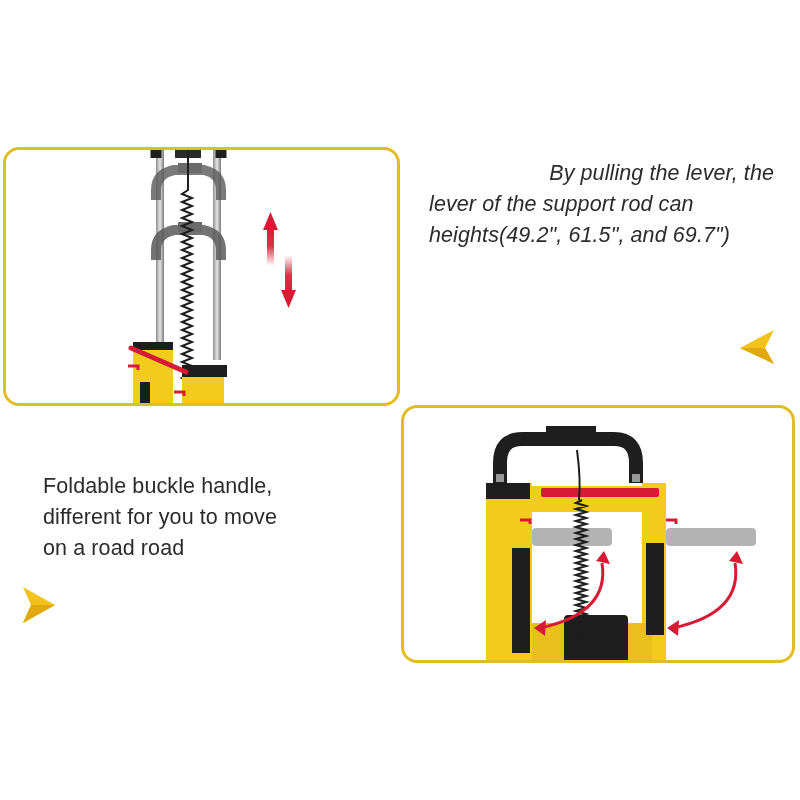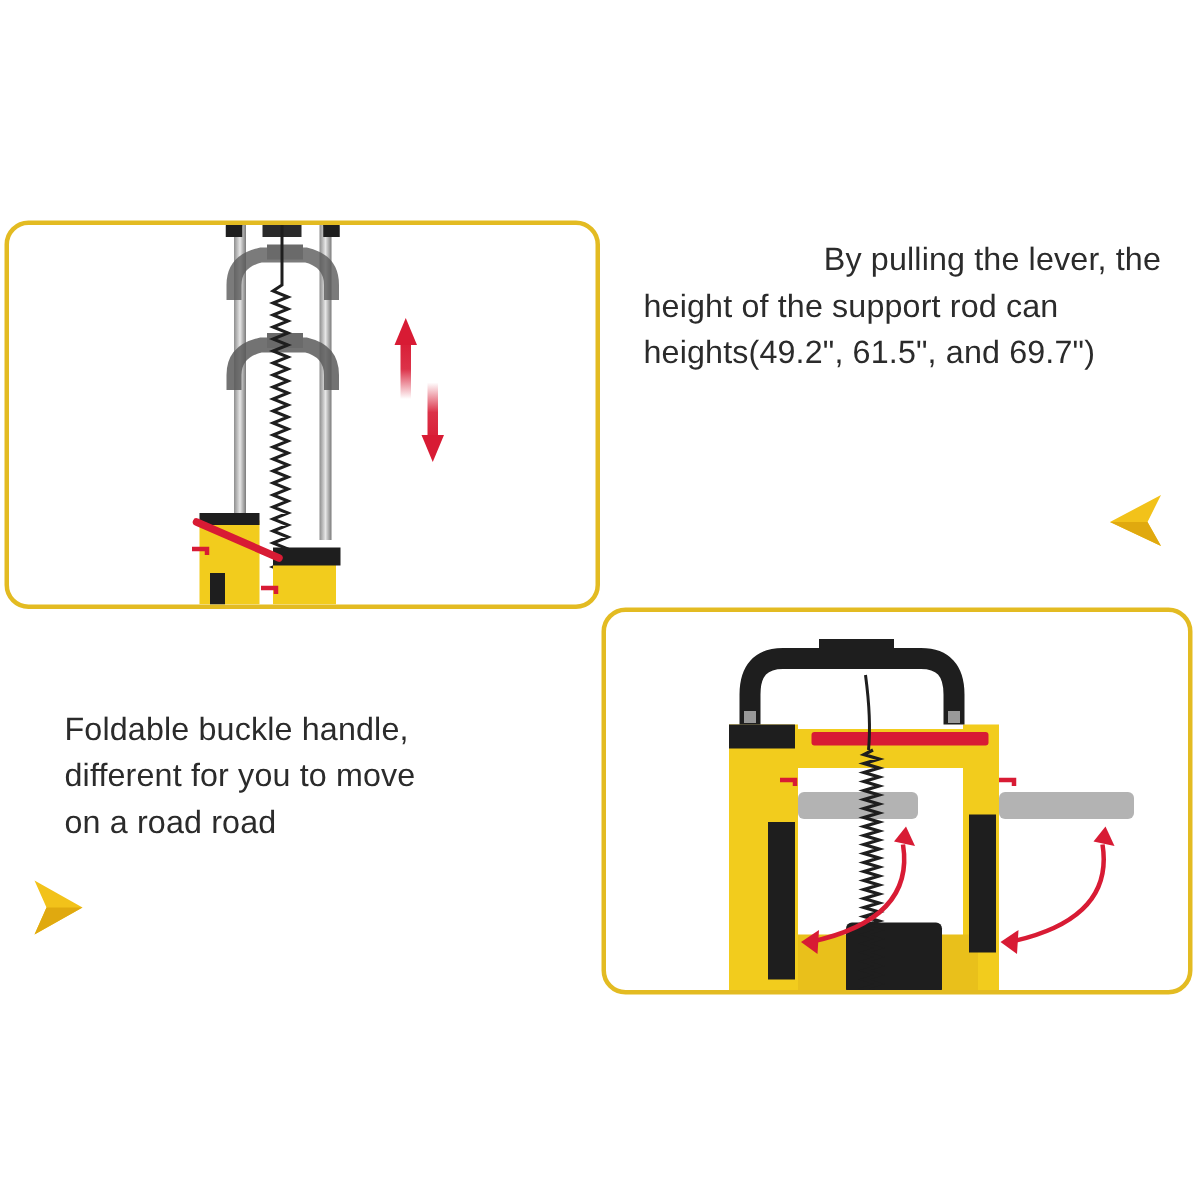--- a/index.html
+++ b/index.html
@@ -21,21 +21,21 @@
   #frame-2 { left: 401px; top: 405px; width: 394px; height: 258px; }
 
   .caption {
     position: absolute;
     font-size: 21.5px;
     line-height: 31px;
     color: #2b2b2b;
     letter-spacing: 0.1px;
   }
   #caption-1 { right: 26px; top: 158px; text-align: right; width: 360px; }
-  #caption-1 .line { display: block; }
+  #caption-1 .line { display: block; font-style: italic; }
   #caption-1 .line:first-child { text-align: right; }
   #caption-1 .rest { text-align: left; padding-left: 15px; }
   #caption-2 { left: 23px; top: 471px; width: 340px; }
   #caption-2 .line { display: block; margin-left: 20px; }
 
   .nav-arrow { position: absolute; }
   #arrow-left { left: 738px; top: 326px; }
   #arrow-right { left: 21px; top: 585px; }
 
   svg { display: block; }
@@ -91,21 +91,21 @@
       <rect x="261" y="76" width="7" height="40" fill="url(#fadeUp)"></rect>
       <polygon points="257,80 264.5,62 272,80" fill="#d81b34"></polygon>
       <rect x="279" y="105" width="7" height="40" fill="url(#fadeDown)"></rect>
       <polygon points="275,140 282.5,158 290,140" fill="#d81b34"></polygon>
     </g>
   </svg>
 </div>
 
 <div class="caption" id="caption-1">
   <span class="line">By pulling the lever, the</span>
-  <span class="line rest">height of the support rod can</span>
+  <span class="line rest">lever of the support rod can</span>
   <span class="line rest">heights(49.2", 61.5", and 69.7")</span>
 </div>
 
 <div class="nav-arrow" id="arrow-left">
   <svg width="38" height="40" viewBox="0 0 38 40">
     <polygon points="2,22 36,4 27,22 36,38" fill="#f2c21a"></polygon>
     <polygon points="2,22 27,22 36,38" fill="#e0a90f"></polygon>
   </svg>
 </div>
 

